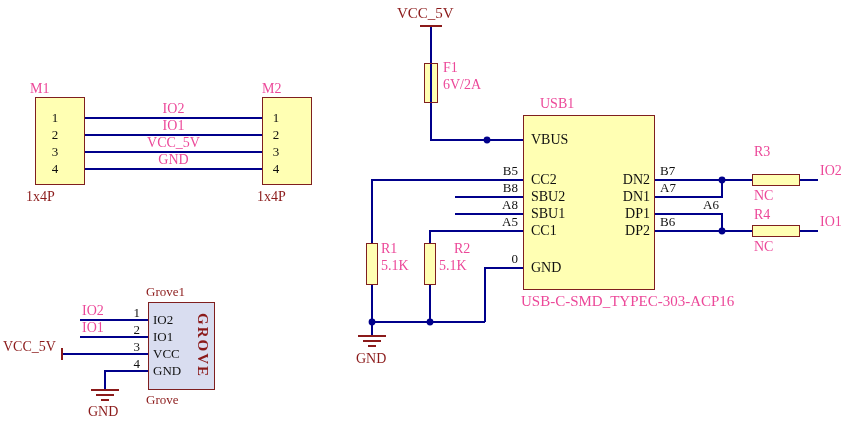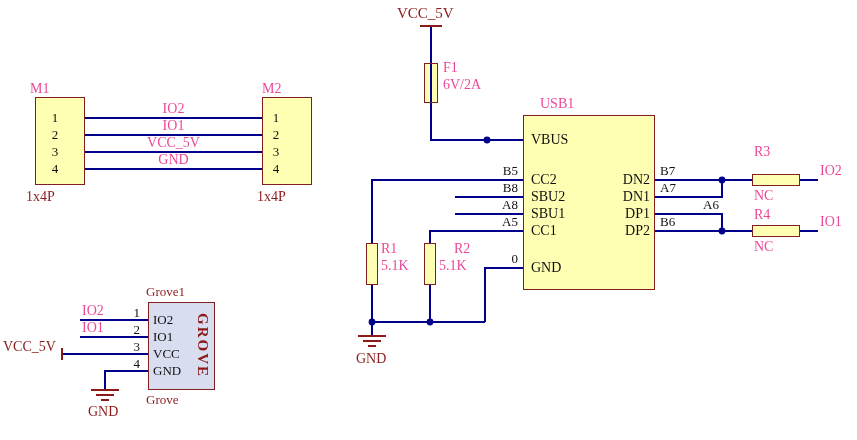--- a/index.html
+++ b/index.html
@@ -132,20 +132,21 @@
   <span class="t blue" style="left:82px; top:303px;">IO2</span>
   <span class="t blue" style="left:82px; top:320px;">IO1</span>
   <span class="t red" style="left:3px;  top:339px;">VCC_5V</span>
   <span class="t red" style="left:88px; top:404px;">GND</span>
 
   <span class="t red big" style="left:397px; top:5px;">VCC_5V</span>
   <span class="t blue" style="left:443px; top:60px;">F1</span>
   <span class="t blue" style="left:443px; top:77px;">6V/2A</span>
 
   <span class="t blue" style="left:523px; top:96px;margin-left:17px;">USB1</span>
+  <span class="t blue big" style="left:521px; top:293px;">USB-C-SMD_TYPEC-303-ACP16</span>
 
   <span class="t black" style="left:531px; top:132px;">VBUS</span>
   <span class="t black" style="left:531px; top:172px;">CC2</span>
   <span class="t black" style="left:531px; top:189px;">SBU2</span>
   <span class="t black" style="left:531px; top:206px;">SBU1</span>
   <span class="t black" style="left:531px; top:223px;">CC1</span>
   <span class="t black" style="left:531px; top:260px;">GND</span>
 
   <span class="t black rt" style="left:602px; top:172px; width:48px;">DN2</span>
   <span class="t black rt" style="left:602px; top:189px; width:48px;">DN1</span>

